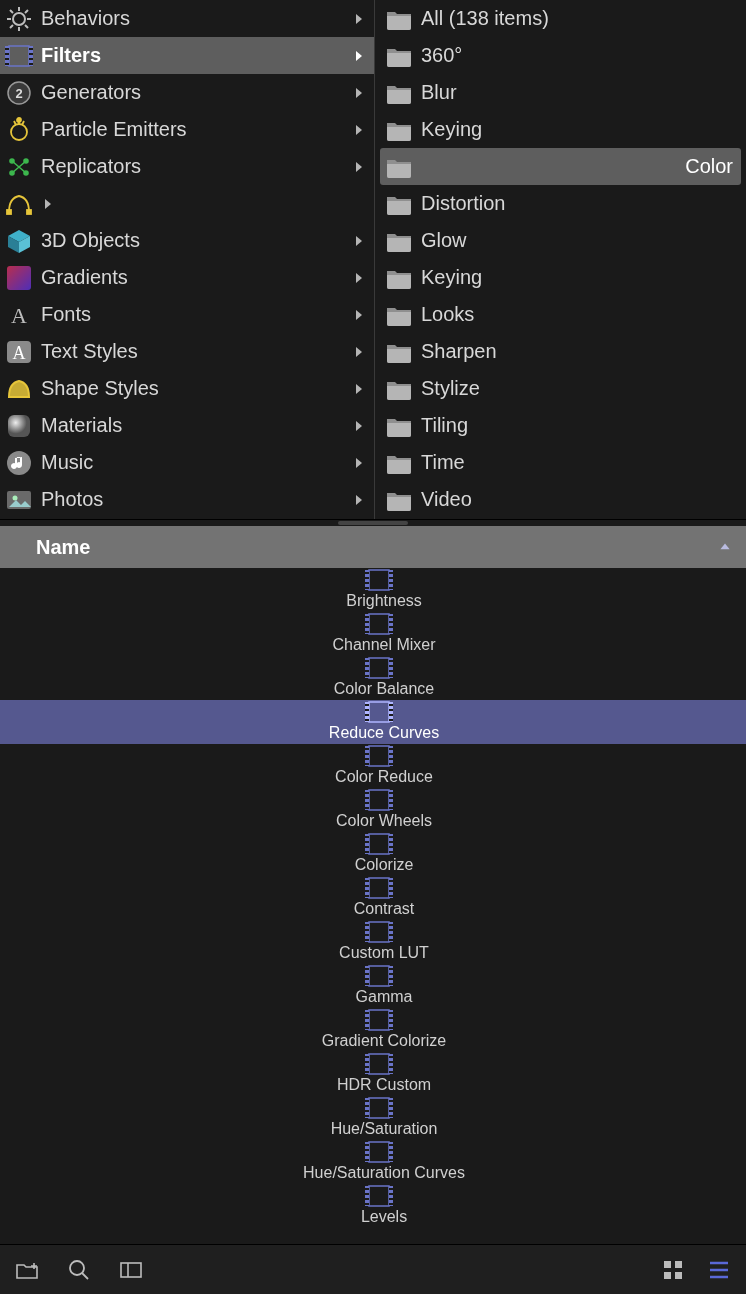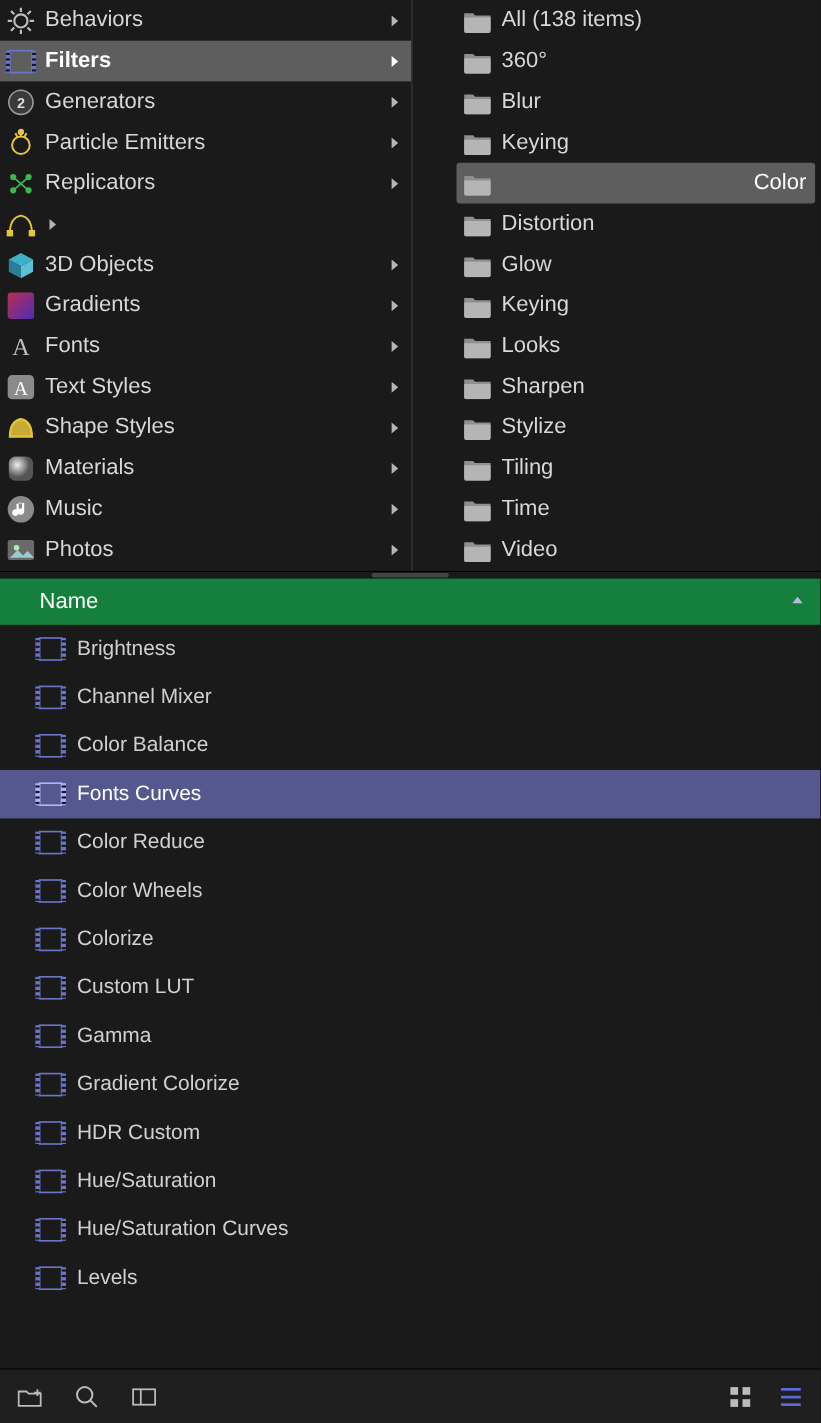--- a/index.html
+++ b/index.html
@@ -10,21 +10,20 @@
     color: #d8d8d8;
     font-family: -apple-system, "Helvetica Neue", Arial, sans-serif;
     font-size: 20px;
     overflow: hidden;
     user-select: none;
   }
   .top-pane {
     display: flex;
     height: 520px;
     border-bottom: 1px solid #000;
-    gap: 35px;
   }
   .col {
     overflow: hidden;
   }
   .col-left {
     width: 375px;
     border-right: 1px solid #3a3a3a;
   }
   .col-right {
     flex: 1;
@@ -79,42 +78,43 @@
     content:"";
     width:70px; height:4px; background:#444; border-radius:2px;
   }
 
   .list-pane {
     height: 718px;
     display:flex;
     flex-direction:column;
   }
   .name-header {
-    background: #15803d;
+    background: #737373;
     height: 42px;
     display:flex;
     align-items:center;
     padding: 0 14px 0 36px;
     color:#fff;
-    font-weight:400;
+    font-weight:700;
     gap:25px;
   }
   .name-header .hspacer { flex:1; }
   .name-header .sort-chev svg{ width:14px;height:14px;fill:#b9bbe0;}
   .list-body {
     flex:1;
     overflow:hidden;
   }
   .item-row {
     display:flex;
     align-items:center;
     height:44px;
     padding: 0 10px 0 32px;
-    font-size:19px;
+    font-size:16px;
     color:#d0d0d0;
+    flex-direction:column;
   }
   .item-row.sel {
     background:#55588f;
     color:#fff;
   }
   .clip-icon {
     width:28px; height:24px;
     margin-right:10px;
     display:flex; align-items:center; justify-content:center;
   }
@@ -569,21 +569,21 @@
     <rect x="0" y="4" width="4" height="2" fill="#1a1a1a"></rect>
     <rect x="0" y="9" width="4" height="2" fill="#1a1a1a"></rect>
     <rect x="0" y="14" width="4" height="2" fill="#1a1a1a"></rect>
     <rect x="0" y="19" width="4" height="2" fill="#1a1a1a"></rect>
     <rect x="24" y="4" width="4" height="2" fill="#1a1a1a"></rect>
     <rect x="24" y="9" width="4" height="2" fill="#1a1a1a"></rect>
     <rect x="24" y="14" width="4" height="2" fill="#1a1a1a"></rect>
     <rect x="24" y="19" width="4" height="2" fill="#1a1a1a"></rect>
   </svg>
         </span>
-        <span>Fonts Curves</span>
+        <span>Reduce Curves</span>
       </div>
       <div class="item-row">
         <span class="clip-icon">
           <svg viewBox="0 0 28 24">
     <rect x="0" y="2" width="4" height="20" fill="#6a74c8"></rect>
     <rect x="24" y="2" width="4" height="20" fill="#6a74c8"></rect>
     <rect x="4" y="2" width="20" height="20" fill="none" stroke="#6a74c8" stroke-width="1.5"></rect>
     <rect x="0" y="4" width="4" height="2" fill="#1a1a1a"></rect>
     <rect x="0" y="9" width="4" height="2" fill="#1a1a1a"></rect>
     <rect x="0" y="14" width="4" height="2" fill="#1a1a1a"></rect>
@@ -624,20 +624,38 @@
     <rect x="0" y="9" width="4" height="2" fill="#1a1a1a"></rect>
     <rect x="0" y="14" width="4" height="2" fill="#1a1a1a"></rect>
     <rect x="0" y="19" width="4" height="2" fill="#1a1a1a"></rect>
     <rect x="24" y="4" width="4" height="2" fill="#1a1a1a"></rect>
     <rect x="24" y="9" width="4" height="2" fill="#1a1a1a"></rect>
     <rect x="24" y="14" width="4" height="2" fill="#1a1a1a"></rect>
     <rect x="24" y="19" width="4" height="2" fill="#1a1a1a"></rect>
   </svg>
         </span>
         <span>Colorize</span>
+      </div>
+      <div class="item-row">
+        <span class="clip-icon">
+          <svg viewBox="0 0 28 24">
+    <rect x="0" y="2" width="4" height="20" fill="#6a74c8"></rect>
+    <rect x="24" y="2" width="4" height="20" fill="#6a74c8"></rect>
+    <rect x="4" y="2" width="20" height="20" fill="none" stroke="#6a74c8" stroke-width="1.5"></rect>
+    <rect x="0" y="4" width="4" height="2" fill="#1a1a1a"></rect>
+    <rect x="0" y="9" width="4" height="2" fill="#1a1a1a"></rect>
+    <rect x="0" y="14" width="4" height="2" fill="#1a1a1a"></rect>
+    <rect x="0" y="19" width="4" height="2" fill="#1a1a1a"></rect>
+    <rect x="24" y="4" width="4" height="2" fill="#1a1a1a"></rect>
+    <rect x="24" y="9" width="4" height="2" fill="#1a1a1a"></rect>
+    <rect x="24" y="14" width="4" height="2" fill="#1a1a1a"></rect>
+    <rect x="24" y="19" width="4" height="2" fill="#1a1a1a"></rect>
+  </svg>
+        </span>
+        <span>Contrast</span>
       </div>
       <div class="item-row">
         <span class="clip-icon">
           <svg viewBox="0 0 28 24">
     <rect x="0" y="2" width="4" height="20" fill="#6a74c8"></rect>
     <rect x="24" y="2" width="4" height="20" fill="#6a74c8"></rect>
     <rect x="4" y="2" width="20" height="20" fill="none" stroke="#6a74c8" stroke-width="1.5"></rect>
     <rect x="0" y="4" width="4" height="2" fill="#1a1a1a"></rect>
     <rect x="0" y="9" width="4" height="2" fill="#1a1a1a"></rect>
     <rect x="0" y="14" width="4" height="2" fill="#1a1a1a"></rect>

